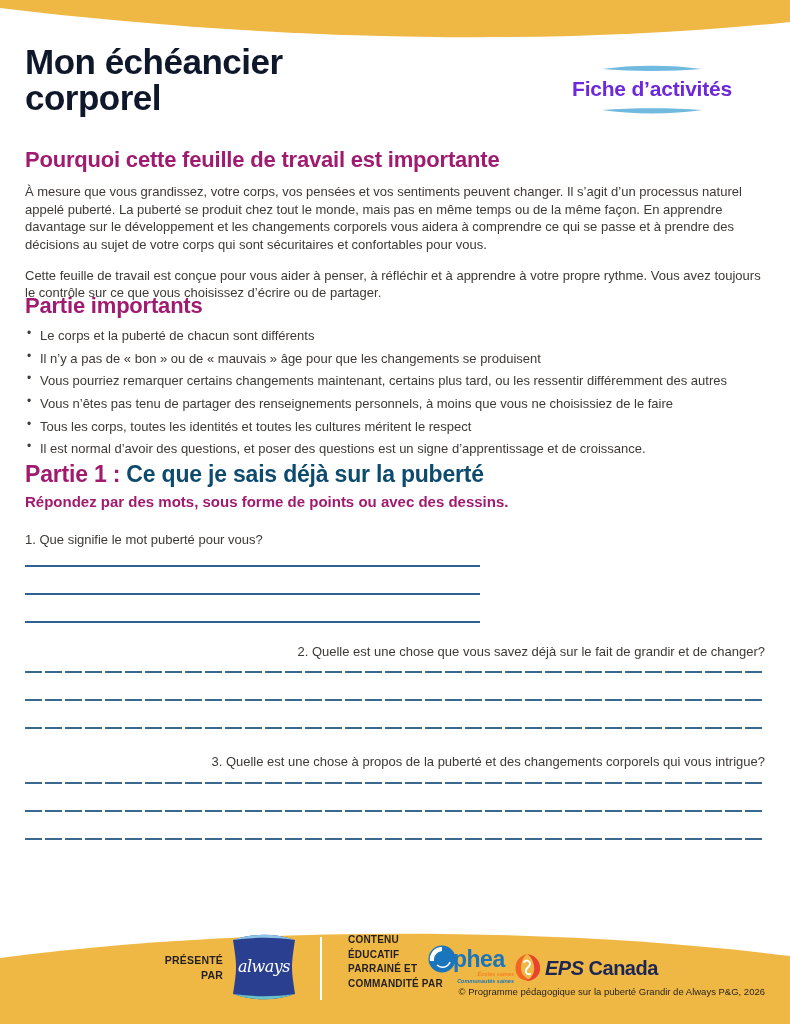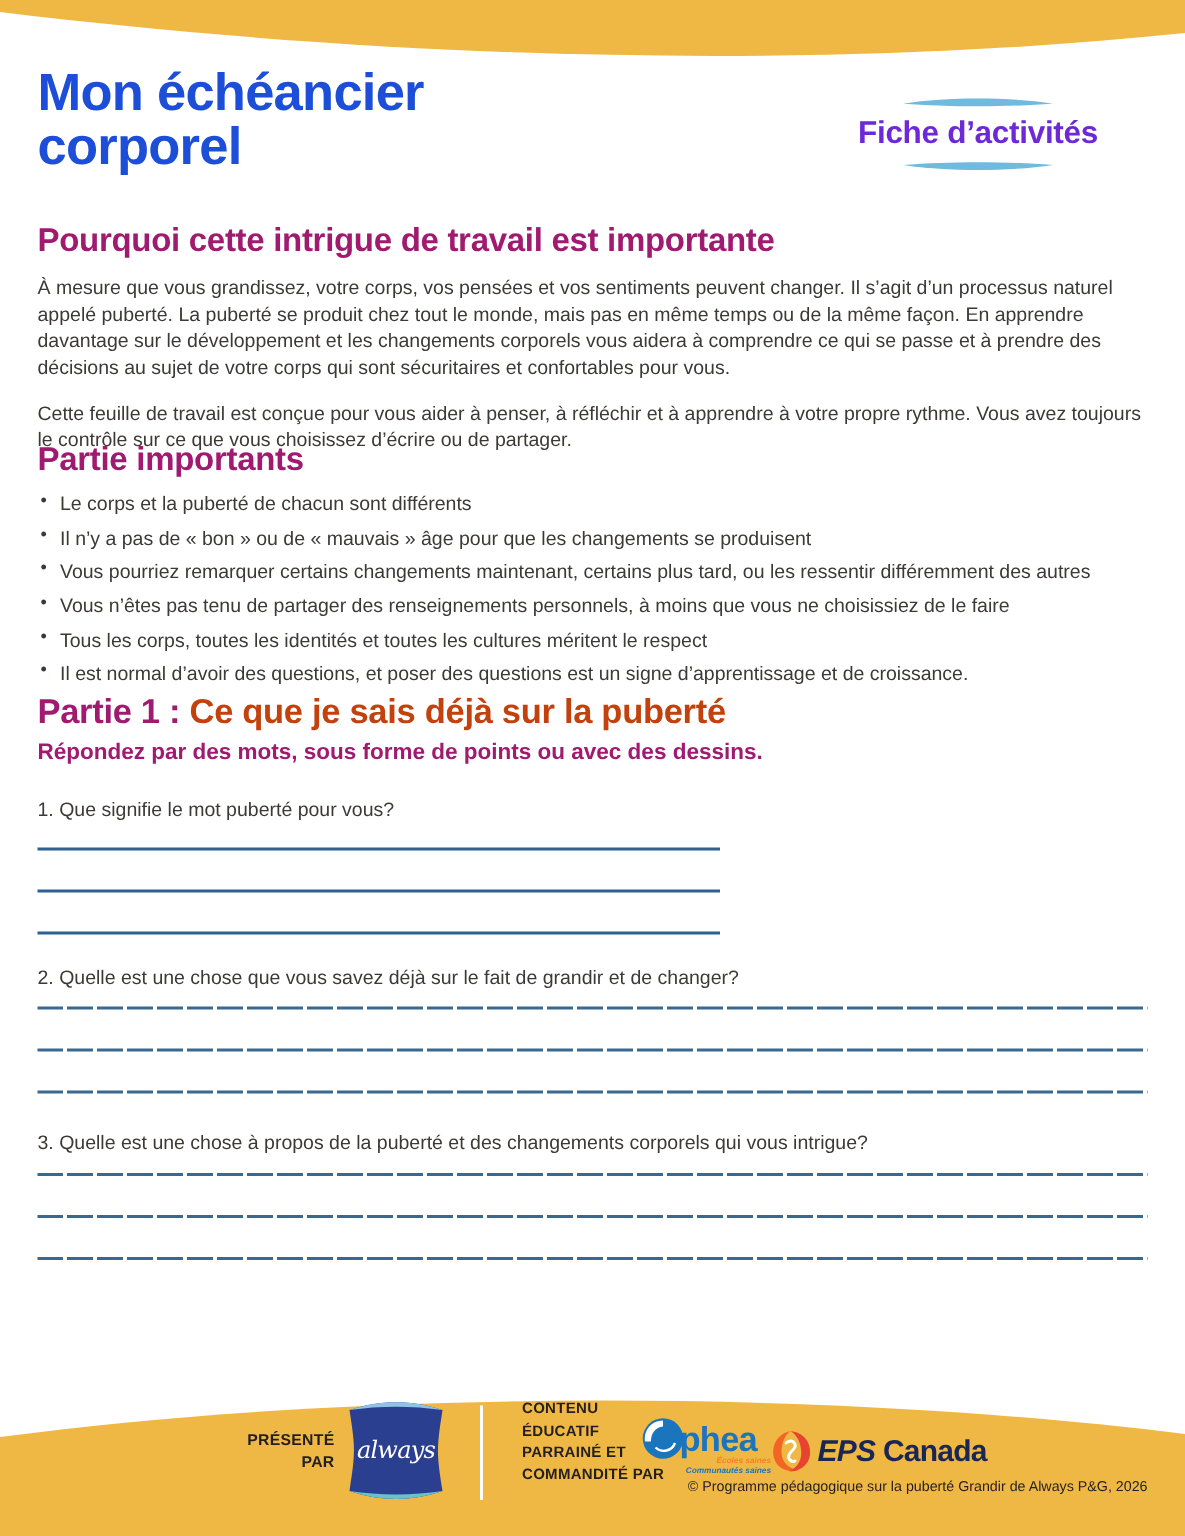--- a/index.html
+++ b/index.html
@@ -7,21 +7,21 @@
     width:790px;height:1024px;position:relative;background:#ffffff;
     font-family:"Liberation Sans", sans-serif;color:#3d3935;overflow:hidden;
   }
   
   .band{position:absolute;left:0;width:790px;display:block;}
   .band-top{top:0;height:60px;}
   .band-bottom{bottom:0;height:124px;}
   
   .doc-title{
     position:absolute;left:25px;top:44px;margin:0;
-    font-size:35px;line-height:1.04;font-weight:800;color:#1d4ed8;letter-spacing:-0.5px;
+    font-size:35px;line-height:1.04;font-weight:800;color:#0f172a;letter-spacing:-0.5px;
   }
   .badge{position:absolute;right:22px;top:64px;width:232px;text-align:center;}
   .badge .swoosh{display:block;margin:0 auto;}
   .badge-label{
     display:block;margin:5px 0 6px 0;font-size:21px;font-weight:800;color:#6d28d9;letter-spacing:-0.2px;
   }
   
   .sec{position:absolute;left:25px;width:740px;}
   .sec-intro{top:147px;}
   .sec-rappels{top:293px;}
@@ -33,26 +33,26 @@
   ul.reminders li{
     position:relative;margin:0 0 5.5px 0;padding-left:15px;
     font-size:13px;line-height:1.32;color:#3d3935;max-width:700px;
   }
   ul.reminders li::before{
     content:"•";position:absolute;left:2px;top:-1px;color:#3d3935;font-size:12px;
   }
   
   .part1-head{margin:0;font-size:23px;font-weight:800;letter-spacing:-0.2px;}
   .part1-label{color:#a01b70;}
-  .part1-title{color:#c2410c;}
+  .part1-title{color:#0c4a6e;}
   .part1-instruction{margin:5px 0 0 0;font-size:15px;font-weight:800;color:#a01b70;}
   .question{margin:0;font-size:13px;color:#3d3935;}
   .q1{margin-top:22px;}
-  .q2{margin-top:21px;}
-  .q3{margin-top:25px;}
+  .q2{margin-top:21px;text-align:right;}
+  .q3{margin-top:25px;text-align:right;}
   .ans-line{height:2px;border:0;}
   .ans-solid{width:455px;background:#2e6191;}
   .ans-dashed{width:740px;background:repeating-linear-gradient(90deg,#3a688f 0 17px,rgba(0,0,0,0) 17px 20px);}
   .mt18{margin-top:18px;} .mt12{margin-top:12px;} .mt13{margin-top:13px;} .mt26{margin-top:26px;}
   
   .footer-content{position:absolute;left:0;bottom:0;width:790px;height:124px;}
   .presented{
     position:absolute;right:567px;top:53px;text-align:right;
     font-size:10.5px;font-weight:800;color:#231f20;line-height:1.45;letter-spacing:0.2px;white-space:pre-line;
   }
@@ -93,21 +93,21 @@
   <svg class="swoosh" width="100" height="8" viewBox="0 0 100 8" aria-hidden="true">
     <path d="M0,5 C30,0.5 70,0.5 100,5 C70,7.5 30,7.5 0,5 Z" fill="#70b9df"></path>
   </svg>
   <span class="badge-label">Fiche d’activités</span>
   <svg class="swoosh" width="100" height="8" viewBox="0 0 100 8" aria-hidden="true">
     <path d="M0,3 C30,7.5 70,7.5 100,3 C70,0.5 30,0.5 0,3 Z" fill="#70b9df"></path>
   </svg>
 </div>
 
 <section class="sec sec-intro">
-  <h2 class="mag">Pourquoi cette intrigue de travail est importante</h2>
+  <h2 class="mag">Pourquoi cette feuille de travail est importante</h2>
   <p class="body">À mesure que vous grandissez, votre corps, vos pensées et vos sentiments peuvent changer. Il s’agit d’un processus naturel appelé puberté. La puberté se produit chez tout le monde, mais pas en même temps ou de la même façon. En apprendre davantage sur le développement et les changements corporels vous aidera à comprendre ce qui se passe et à prendre des décisions au sujet de votre corps qui sont sécuritaires et confortables pour vous.</p>
   <p class="body">Cette feuille de travail est conçue pour vous aider à penser, à réfléchir et à apprendre à votre propre rythme. Vous avez toujours le contrôle sur ce que vous choisissez d’écrire ou de partager.</p>
 </section>
 
 <section class="sec sec-rappels">
   <h2 class="mag">Partie importants</h2>
   <ul class="reminders">
     <li>Le corps et la puberté de chacun sont différents</li>
     <li>Il n’y a pas de « bon » ou de « mauvais » âge pour que les changements se produisent</li>
     <li>Vous pourriez remarquer certains changements maintenant, certains plus tard, ou les ressentir différemment des autres</li>

